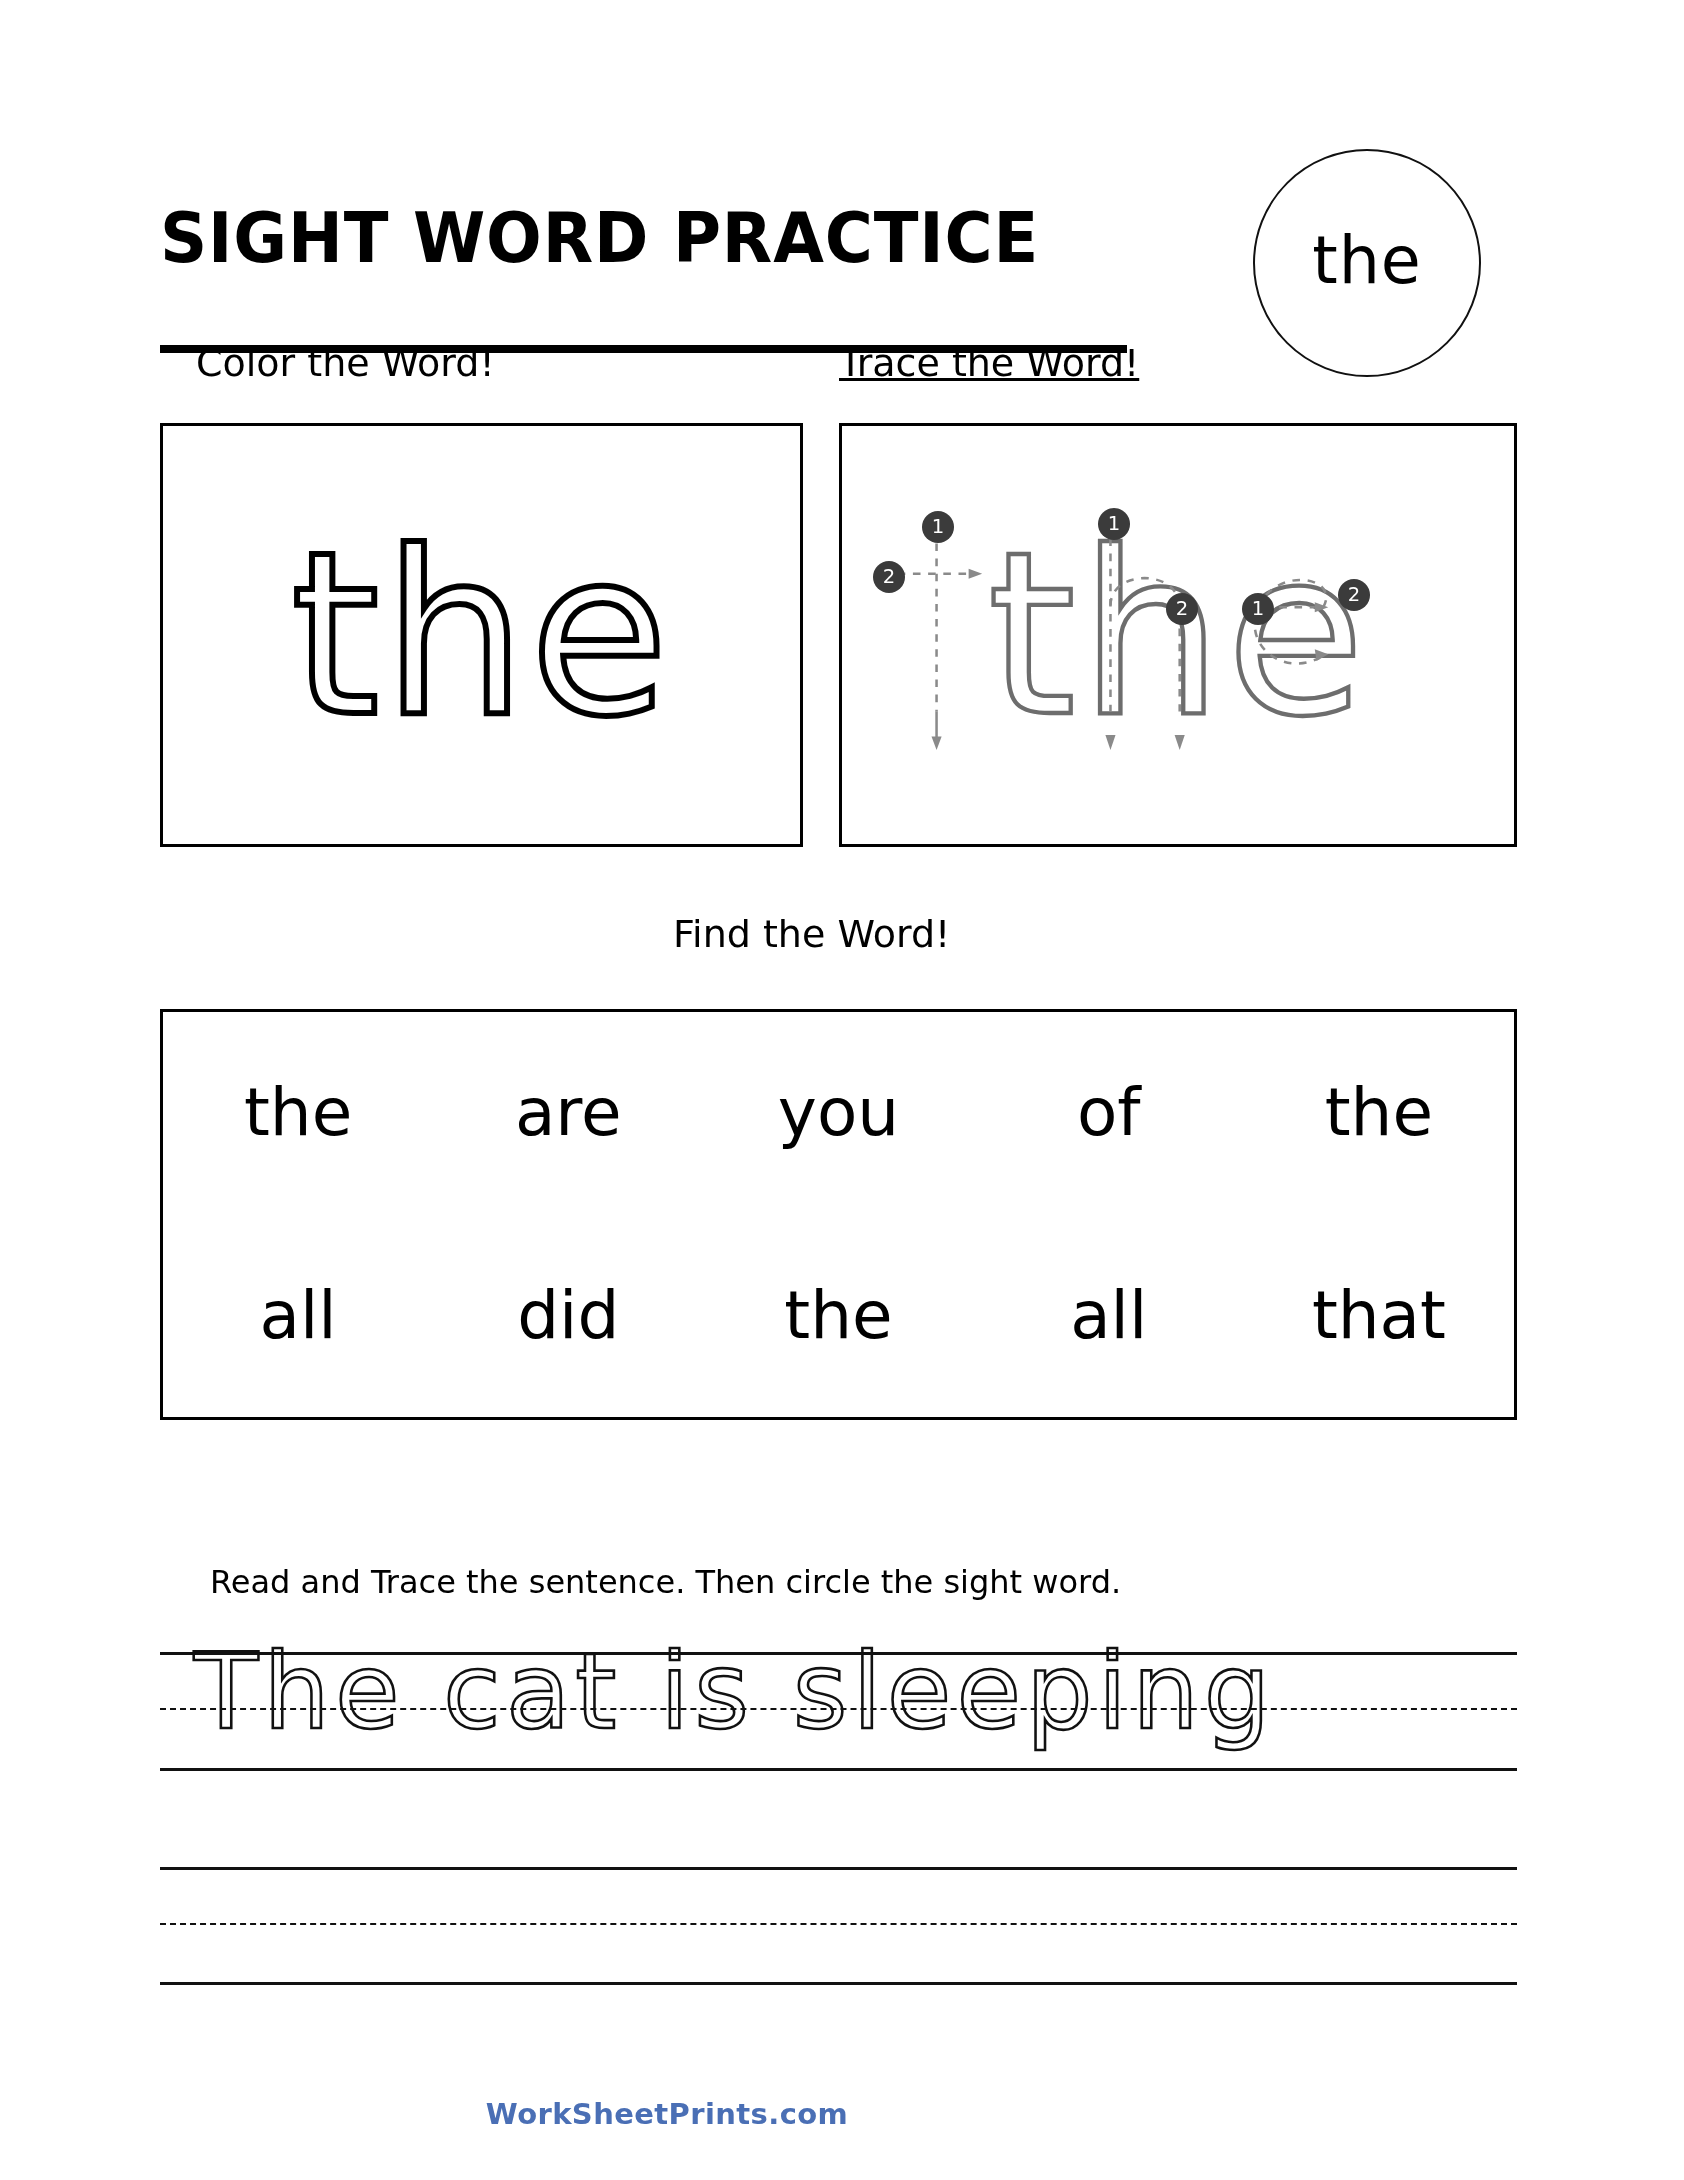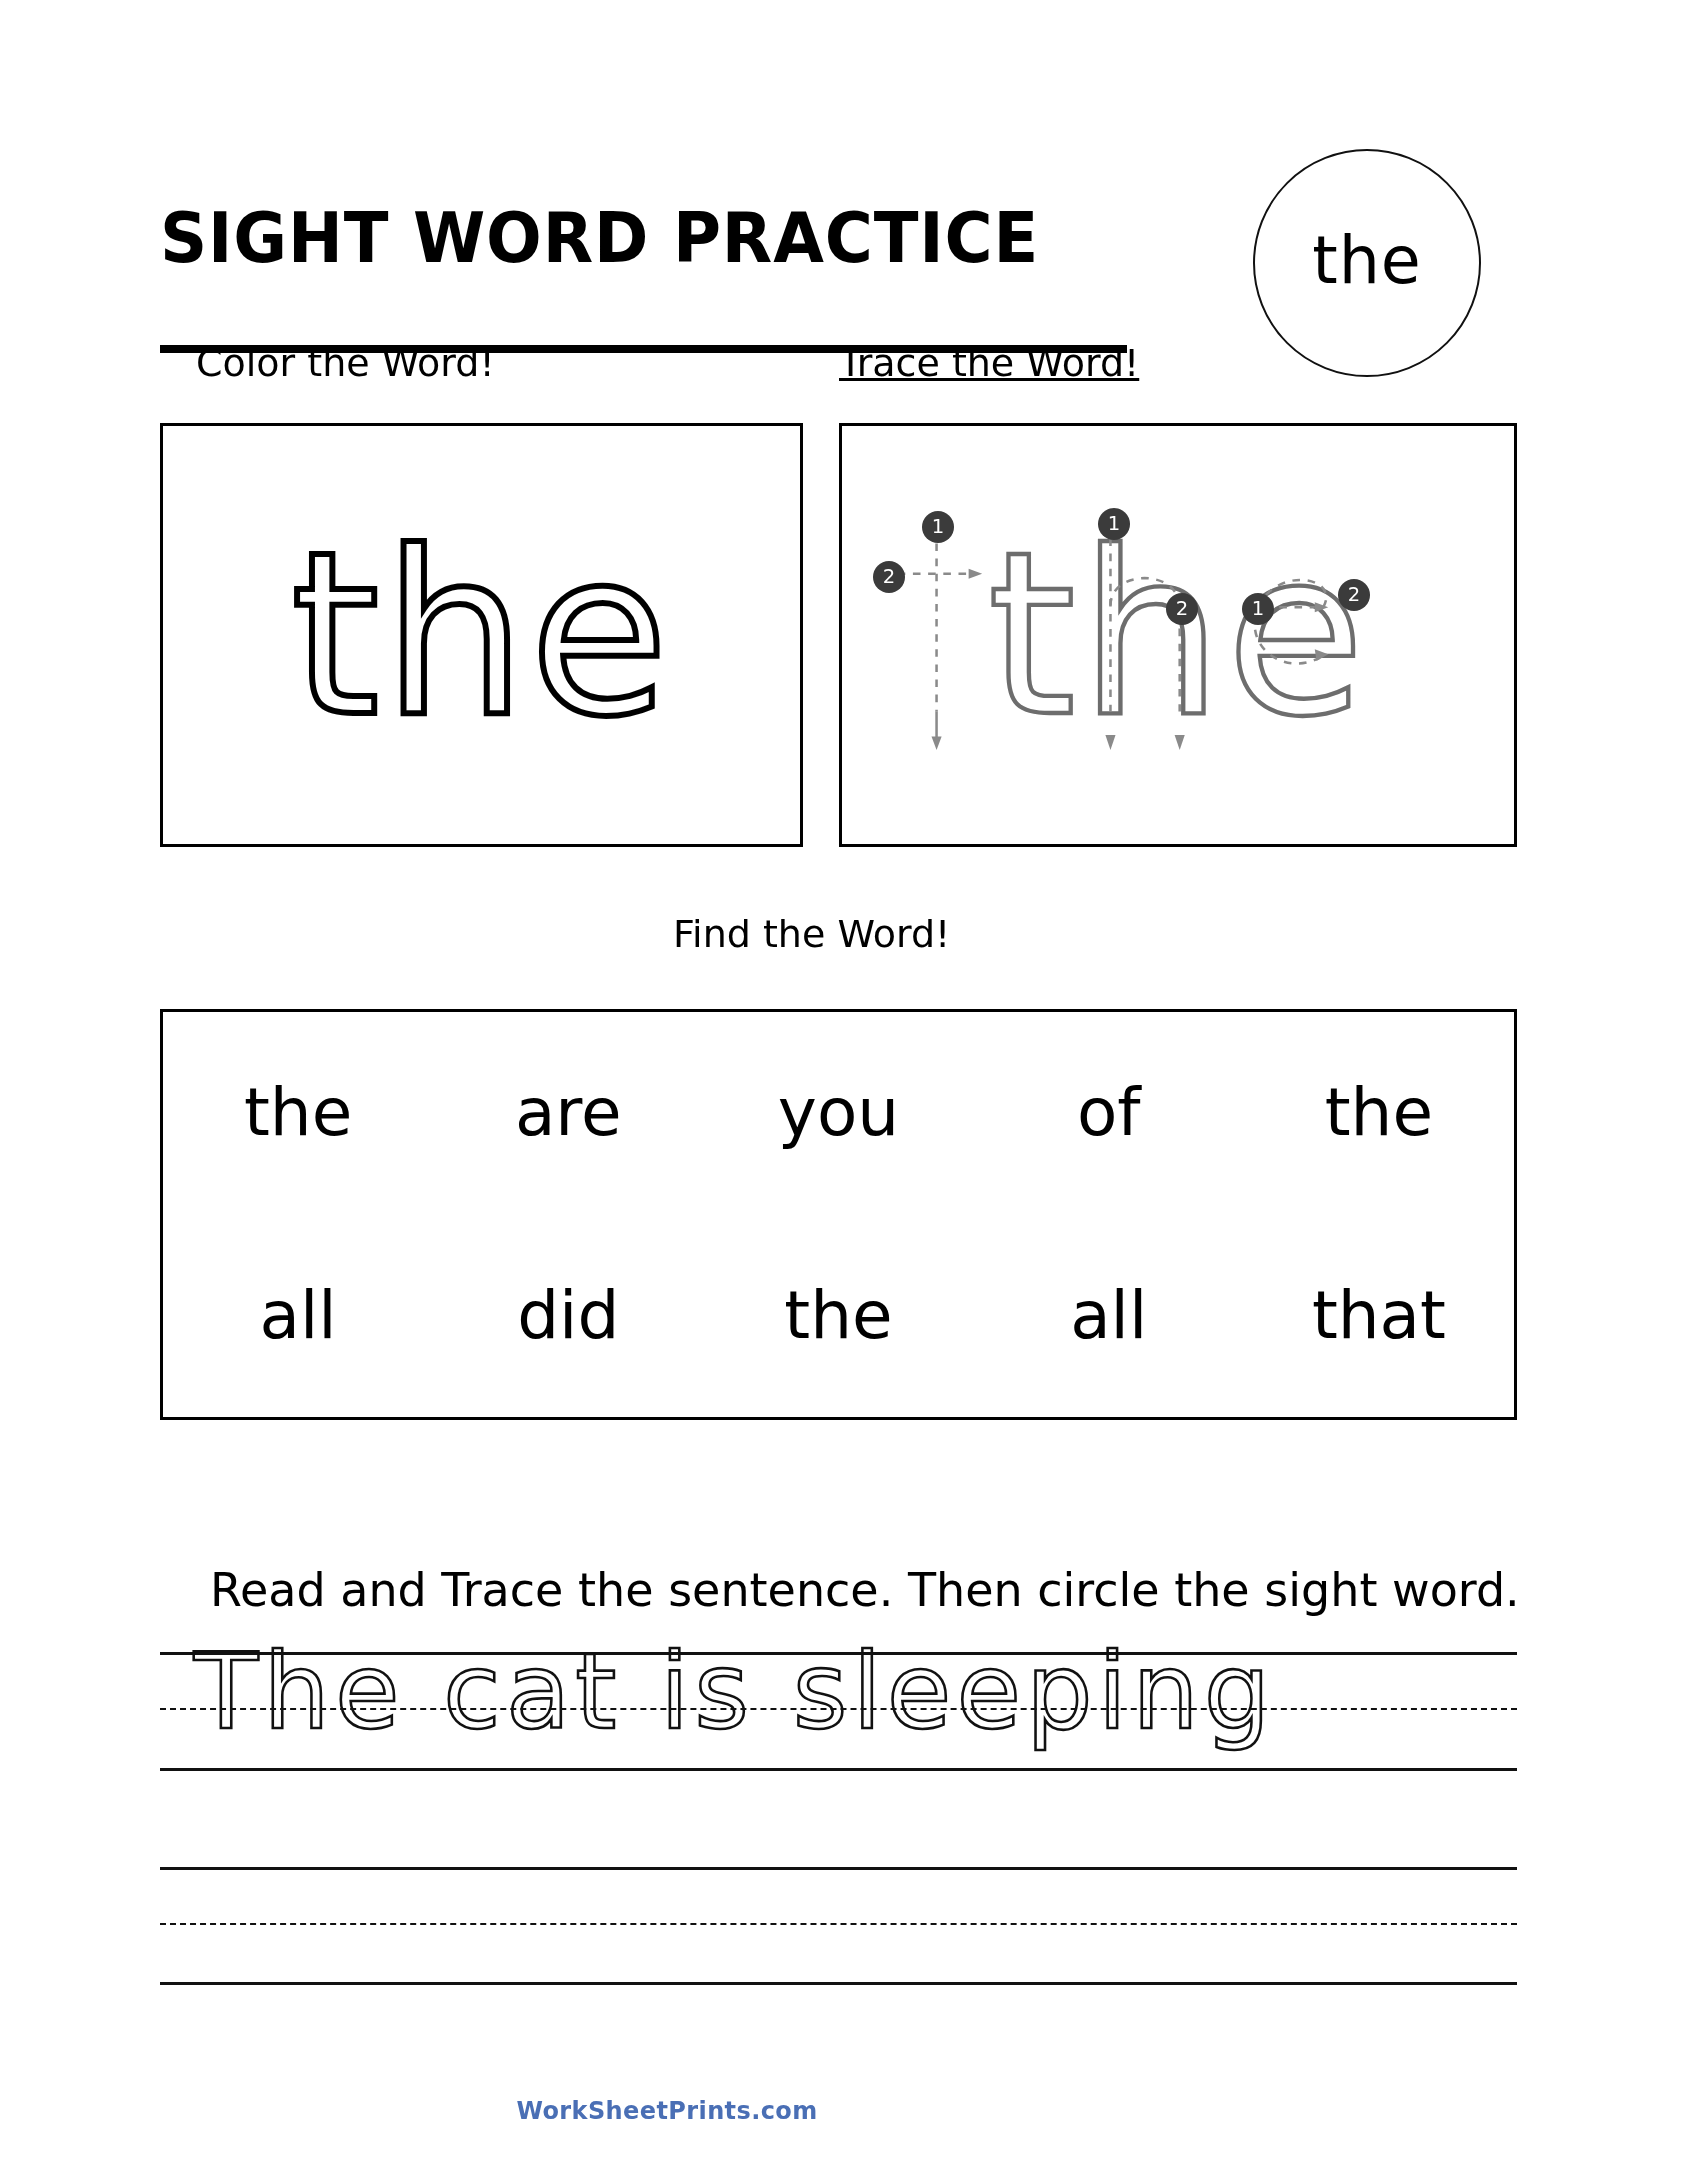--- a/index.html
+++ b/index.html
@@ -156,21 +156,21 @@
     font-family: "DejaVu Sans", sans-serif;
     font-size: 66px;
     font-weight: 400;
     line-height: 1;
   }
 
   
   #sentence-label {
     left: 210px;
     top: 1563px;
-    font-size: 46px;
+    font-size: 32px;
   }
   .lines-area {
     position: absolute;
     left: 160px;
     top: 1652px;
     width: 1357px;
     height: 358px;
   }
   .solid-line {
     position: absolute;
@@ -204,21 +204,21 @@
     -webkit-text-stroke: 2.6px #111;
   }
 
   
   .footer {
     position: absolute;
     left: 0; right: 0;
     top: 2097px;
     text-align: center;
     font-family: "DejaVu Sans", sans-serif;
-    font-size: 24px;
+    font-size: 29px;
     font-weight: 700;
     color: #4a6fb5;
     letter-spacing: 0.4px;
   }
 </style>
 </head>
 <body>
 
 <div class="page">
 

